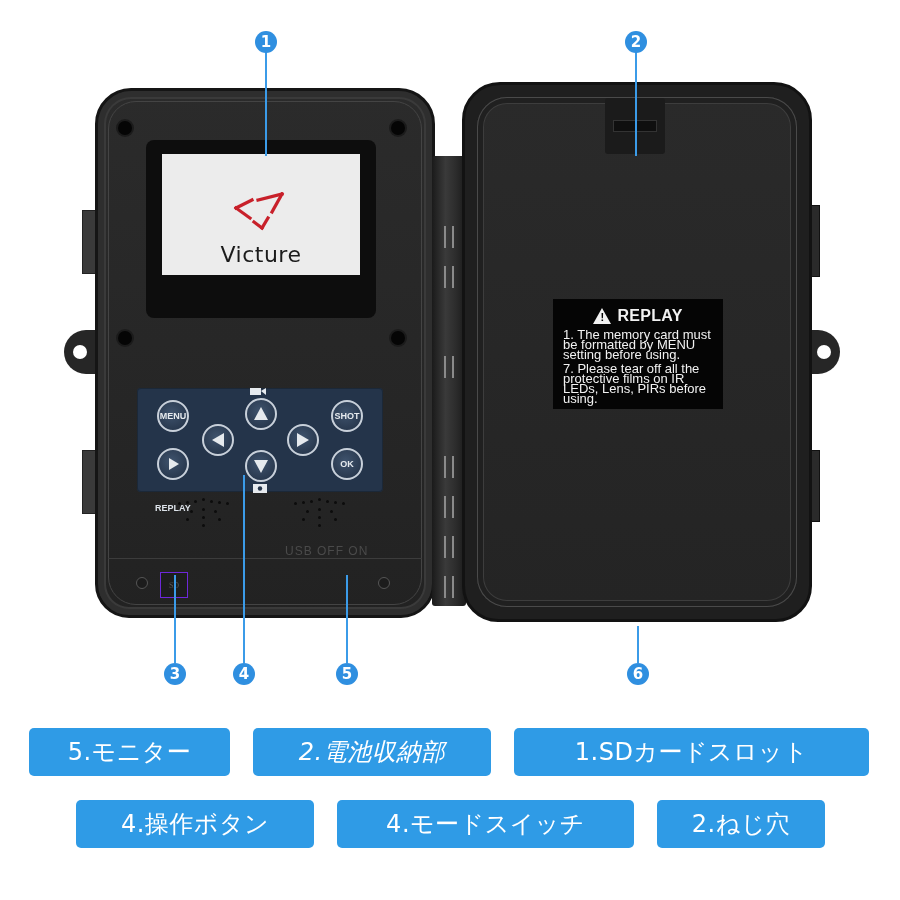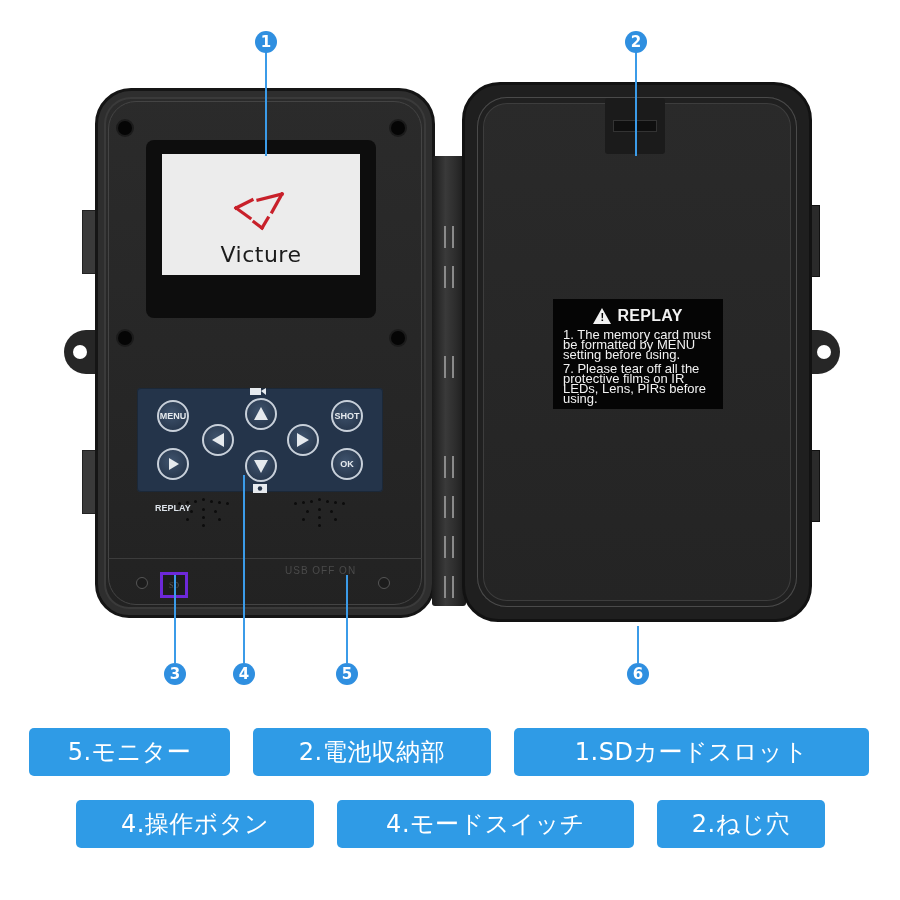--- a/index.html
+++ b/index.html
@@ -71,26 +71,26 @@
     .bottom-panel {
       left: 108px; top: 558px; width: 314px; height: 52px;
       border-top: 1px solid #3c3c3c;
     }
     .bottom-screw {
       position: absolute; width: 12px; height: 12px; border-radius: 50%;
       border: 1px solid #555; background: #1c1c1c;
     }
     .sd-slot {
       left: 160px; top: 572px; width: 28px; height: 26px; background: #1d1d1d;
-      border: 3px solid #6d28d9; color: #555; font-size: 8px;
+      border: 1px solid #6d28d9; color: #555; font-size: 8px;
       display: flex; align-items: center; justify-content: center;
       font-family: Liberation Serif, serif;
     }
     .mode-label {
-      left: 285px; top: 565px; color: #4a4a4a; font-size: 10px; letter-spacing: 1px;
+      left: 285px; top: 544px; color: #4a4a4a; font-size: 12px; letter-spacing: 1px;
       font-family: "Liberation Sans", sans-serif;
     }
 
     
     .side-tab {
       position: absolute; width: 14px; height: 64px; background: #3a3a3a;
       border: 1px solid #222;
     }
     .lug {
       position: absolute; width: 36px; height: 44px; background: #262626;
@@ -330,17 +330,17 @@
 <div class="leader" style="left:243px; top:475px; height:188px;"></div>
 <div class="marker" style="left:233px; top:663px;">4</div>
 
 <div class="leader" style="left:346px; top:575px; height:88px;"></div>
 <div class="marker" style="left:336px; top:663px;">5</div>
 
 <div class="leader" style="left:637px; top:626px; height:37px;"></div>
 <div class="marker" style="left:627px; top:663px;">6</div>
 
 <div class="pill" style="left:29px; top:728px; width:201px;">5.モニター</div>
-<div class="pill" style="left:253px; top:728px; width:238px;">2.電池収納部</div>
+<div class="pill" style="left:253px; top:728px; width:238px;font-style:italic;">2.電池収納部</div>
 <div class="pill" style="left:514px; top:728px; width:355px;">1.SDカードスロット</div>
 <div class="pill" style="left:76px; top:800px; width:238px;">4.操作ボタン</div>
 <div class="pill" style="left:337px; top:800px; width:297px;">4.モードスイッチ</div>
 <div class="pill" style="left:657px; top:800px; width:168px;">2.ねじ穴</div>
 
 </body></html>

